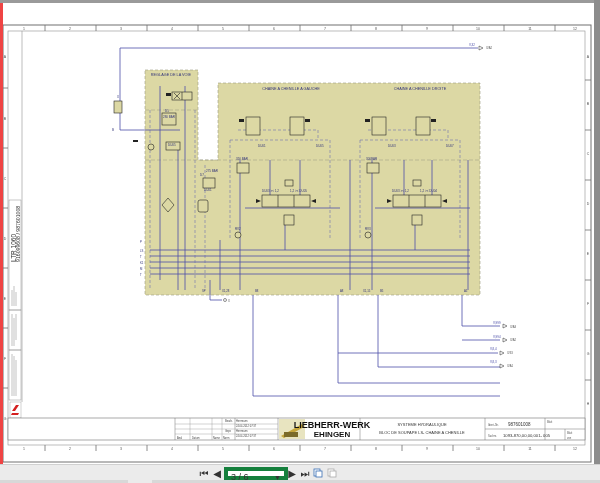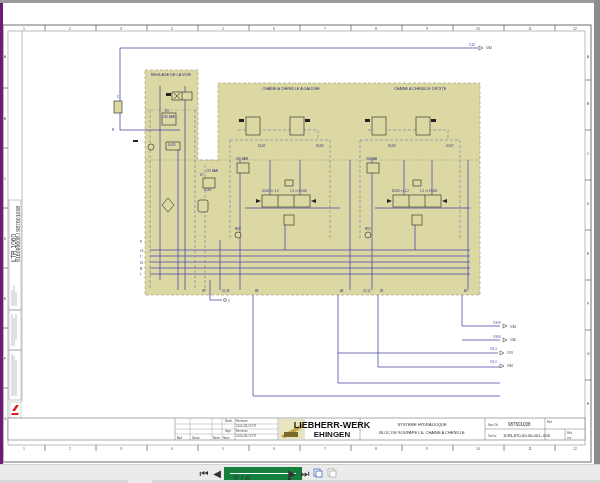--- a/index.html
+++ b/index.html
@@ -1,24 +1,24 @@
 <!DOCTYPE html>
 <html><head>
 <meta charset="utf-8">
 <style>
   html,body{margin:0;padding:0;}
   body{width:600px;height:483px;background:#ececec;font-family:"Liberation Sans",sans-serif;position:relative;overflow:hidden;}
-  .viewer{position:absolute;left:0;top:0;width:600px;height:483px;background:#701a75;}
+  .viewer{position:absolute;left:0;top:0;width:600px;height:483px;background:#ef4444;}
   .top-bar{position:absolute;left:0;top:0;width:600px;height:3px;background:#9a9a9a;}
   .page{position:absolute;left:3px;top:3px;width:591px;height:466px;background:#ffffff;border-right:3px solid #8a8a8a;}
   .scroll-right{position:absolute;right:0;top:0;width:6px;height:470px;background:#8c8c8c;}
   .sheet{position:absolute;left:0;top:0;}
   .toolbar{position:absolute;left:0;top:464px;width:600px;height:19px;background:#ebebeb;border-top:1px solid #d0d0d0;}
   .tb-btn{position:absolute;top:3px;width:12px;height:12px;font-size:10px;line-height:12px;text-align:center;color:#333;cursor:pointer;}
-  .page-select{position:absolute;left:224px;top:2px;width:78px;height:13px;background:#fff;border:6px solid #15803d;font-size:9px;line-height:13px;color:#333;padding-left:3px;box-sizing:border-box;}
+  .page-select{position:absolute;left:224px;top:2px;width:64px;height:13px;background:#fff;border:4px solid #15803d;font-size:9px;line-height:13px;color:#333;padding-left:3px;box-sizing:border-box;}
   .page-select .arrow{position:absolute;right:3px;top:0;font-size:7px;color:#333;}
   .bottom-strip{position:absolute;left:0;top:480px;width:600px;height:3px;}
   .bs-a{position:absolute;left:0;top:0;width:128px;height:3px;background:#d8d8d8;}
   .bs-b{position:absolute;left:152px;top:0;width:448px;height:3px;background:#d8d8d8;}
   svg text{font-family:"Liberation Sans",sans-serif;}
 </style>
 </head>
 <body>
 
 <div class="viewer">

